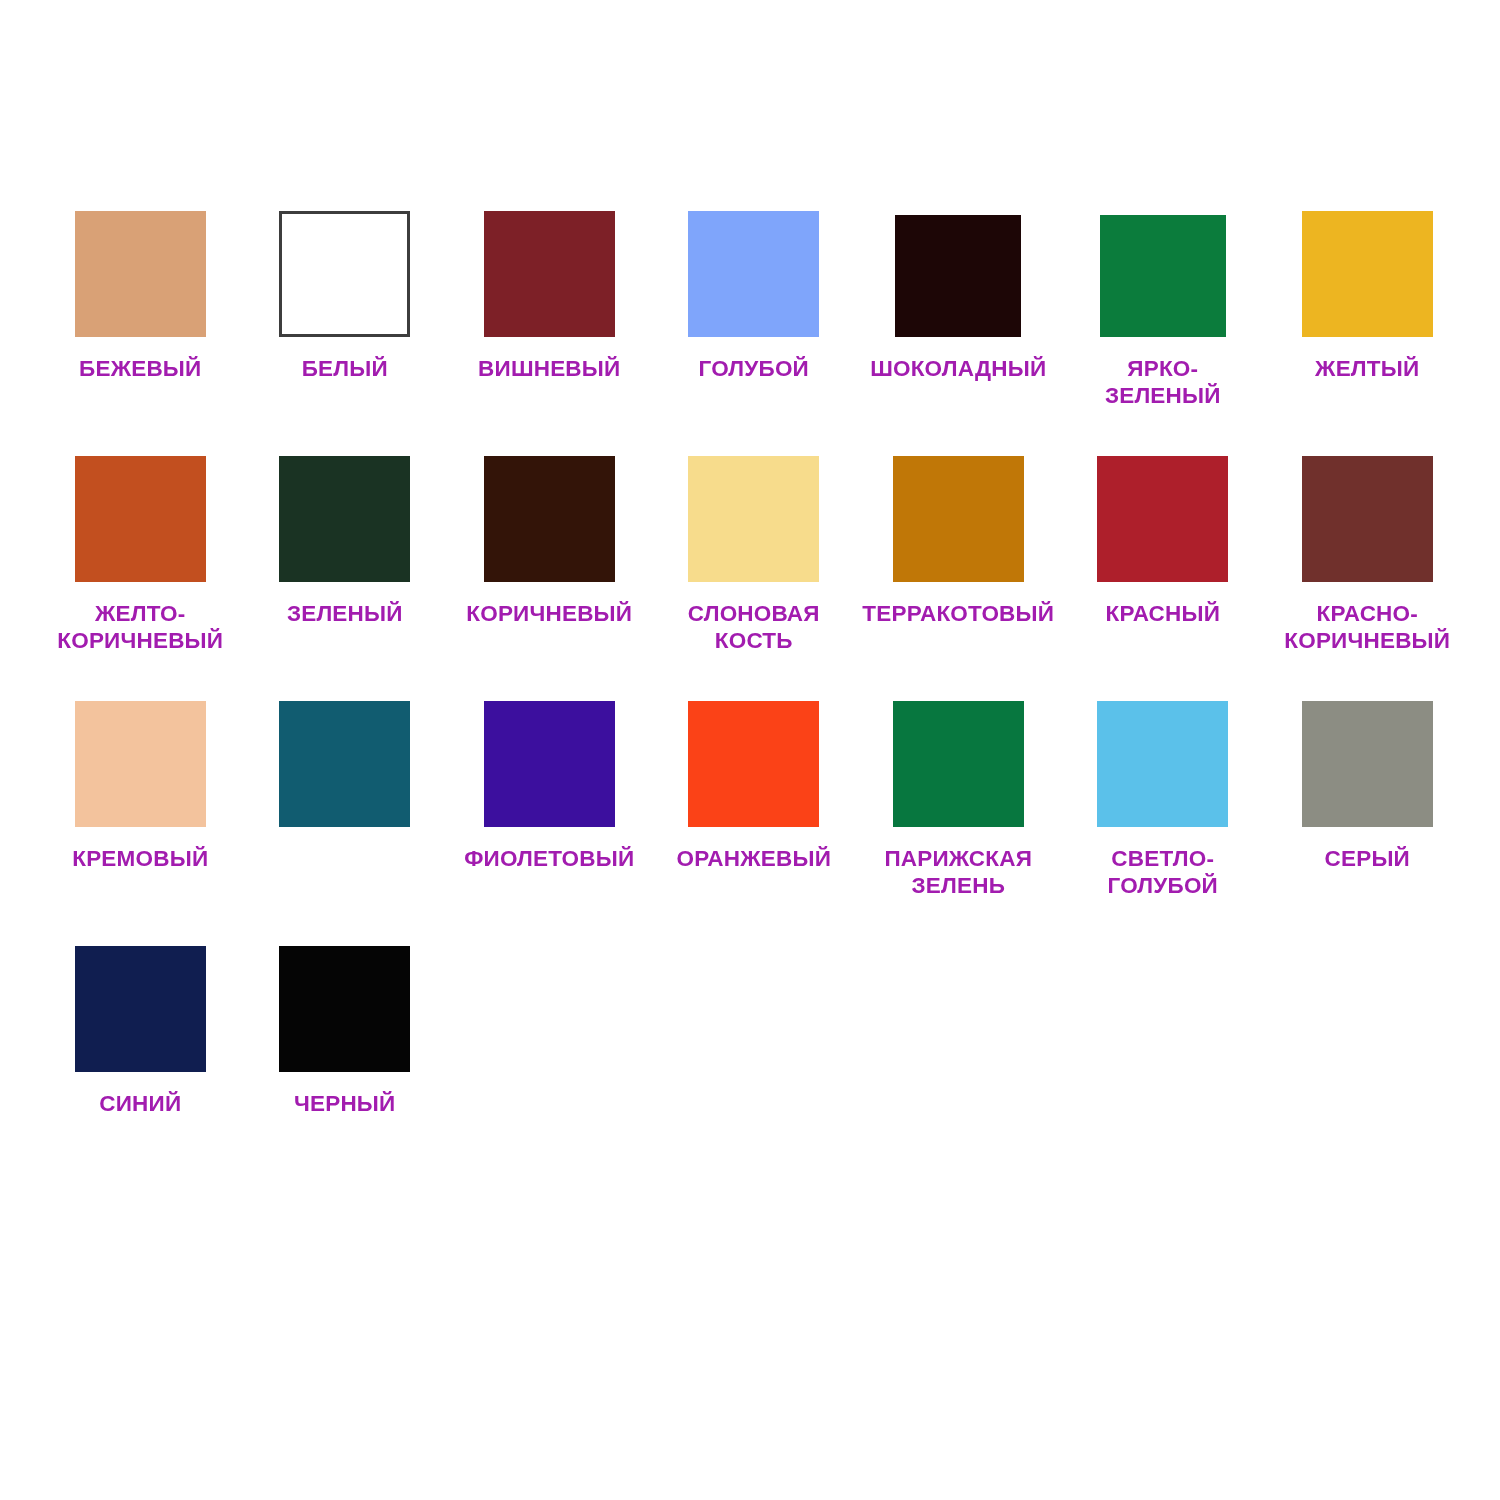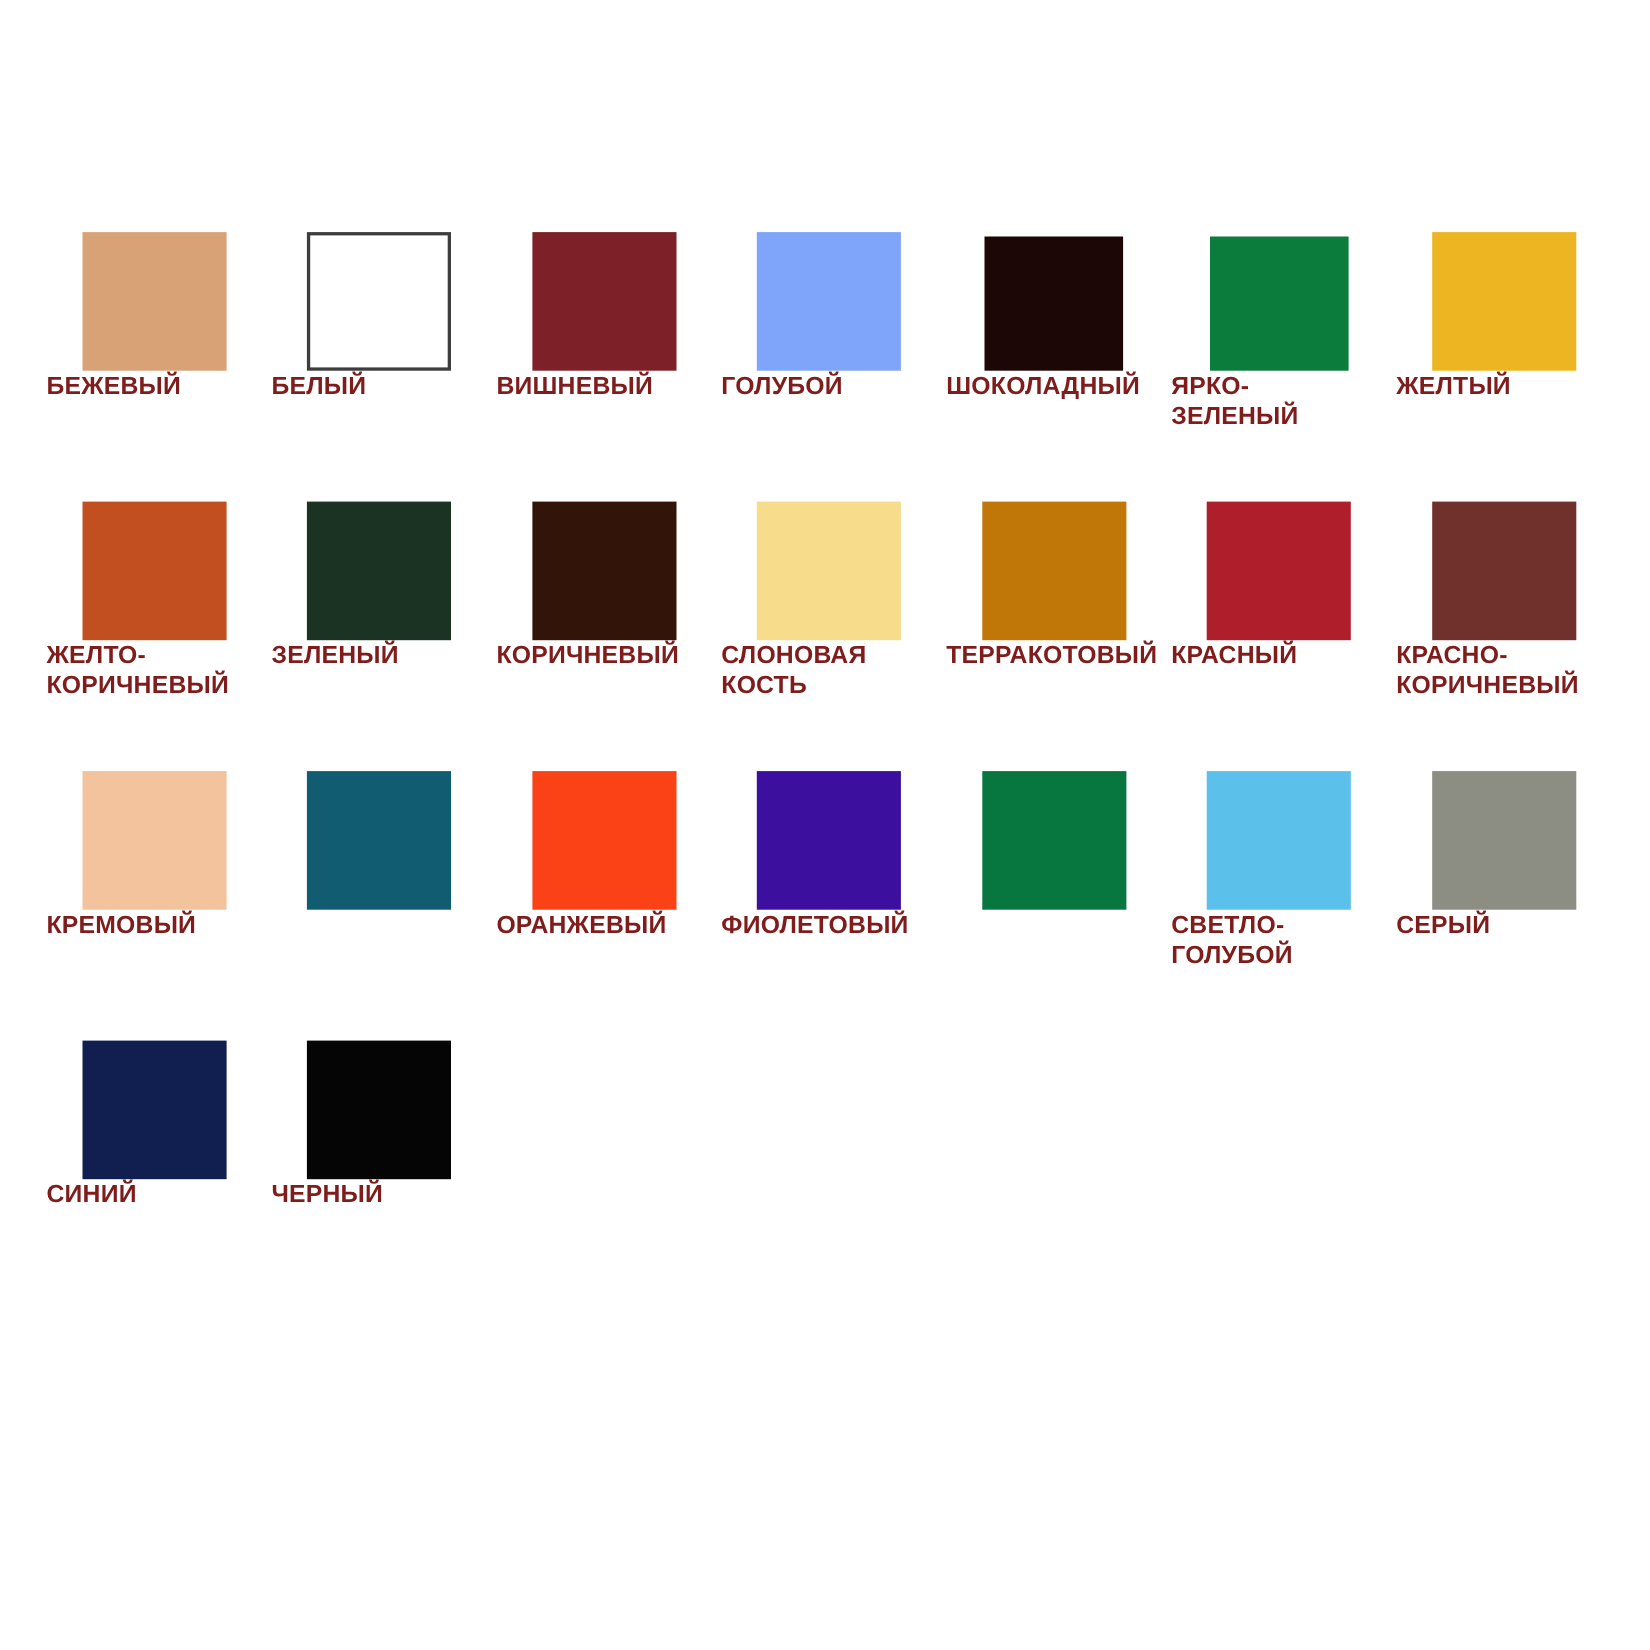--- a/index.html
+++ b/index.html
@@ -54,28 +54,29 @@
     background: #ffffff;
   }
 
   .swatch-chip.inset {
     width: 126px;
     height: 122px;
     margin-top: 4px;
   }
 
   .swatch-label {
+    margin-top: 18px;
     width: 196px;
-    text-align: left;
+    text-align: center;
     font-family: "Liberation Sans", "DejaVu Sans", sans-serif;
     font-size: 22.5px;
     font-weight: bold;
     line-height: 27px;
     letter-spacing: 0.2px;
-    color: #7f1d1d;
+    color: #a21caf;
     text-transform: uppercase;
     white-space: pre-line;
   }
 </style>
 </head>
 <body>
 
 <div id="palette-page">
   <div class="palette-grid">
       <div class="swatch-cell">
@@ -139,29 +140,31 @@
 КОРИЧНЕВЫЙ</div>
       </div>
       <div class="swatch-cell">
         <div class="swatch-chip" style="background-color: rgb(243, 195, 157);"></div>
         <div class="swatch-label">КРЕМОВЫЙ</div>
       </div>
       <div class="swatch-cell">
         <div class="swatch-chip" style="background-color: rgb(17, 92, 112);"></div>
       </div>
       <div class="swatch-cell">
+        <div class="swatch-chip" style="background-color: rgb(60, 15, 158);"></div>
+        <div class="swatch-label">ФИОЛЕТОВЫЙ</div>
+      </div>
+      <div class="swatch-cell">
         <div class="swatch-chip" style="background-color: rgb(251, 66, 23);"></div>
         <div class="swatch-label">ОРАНЖЕВЫЙ</div>
       </div>
       <div class="swatch-cell">
-        <div class="swatch-chip" style="background-color: rgb(60, 15, 158);"></div>
-        <div class="swatch-label">ФИОЛЕТОВЫЙ</div>
-      </div>
-      <div class="swatch-cell">
         <div class="swatch-chip" style="background-color: rgb(7, 119, 63);"></div>
+        <div class="swatch-label">ПАРИЖСКАЯ
+ЗЕЛЕНЬ</div>
       </div>
       <div class="swatch-cell">
         <div class="swatch-chip" style="background-color: rgb(91, 193, 234);"></div>
         <div class="swatch-label">СВЕТЛО-
 ГОЛУБОЙ</div>
       </div>
       <div class="swatch-cell">
         <div class="swatch-chip" style="background-color: rgb(140, 141, 131);"></div>
         <div class="swatch-label">СЕРЫЙ</div>
       </div>

